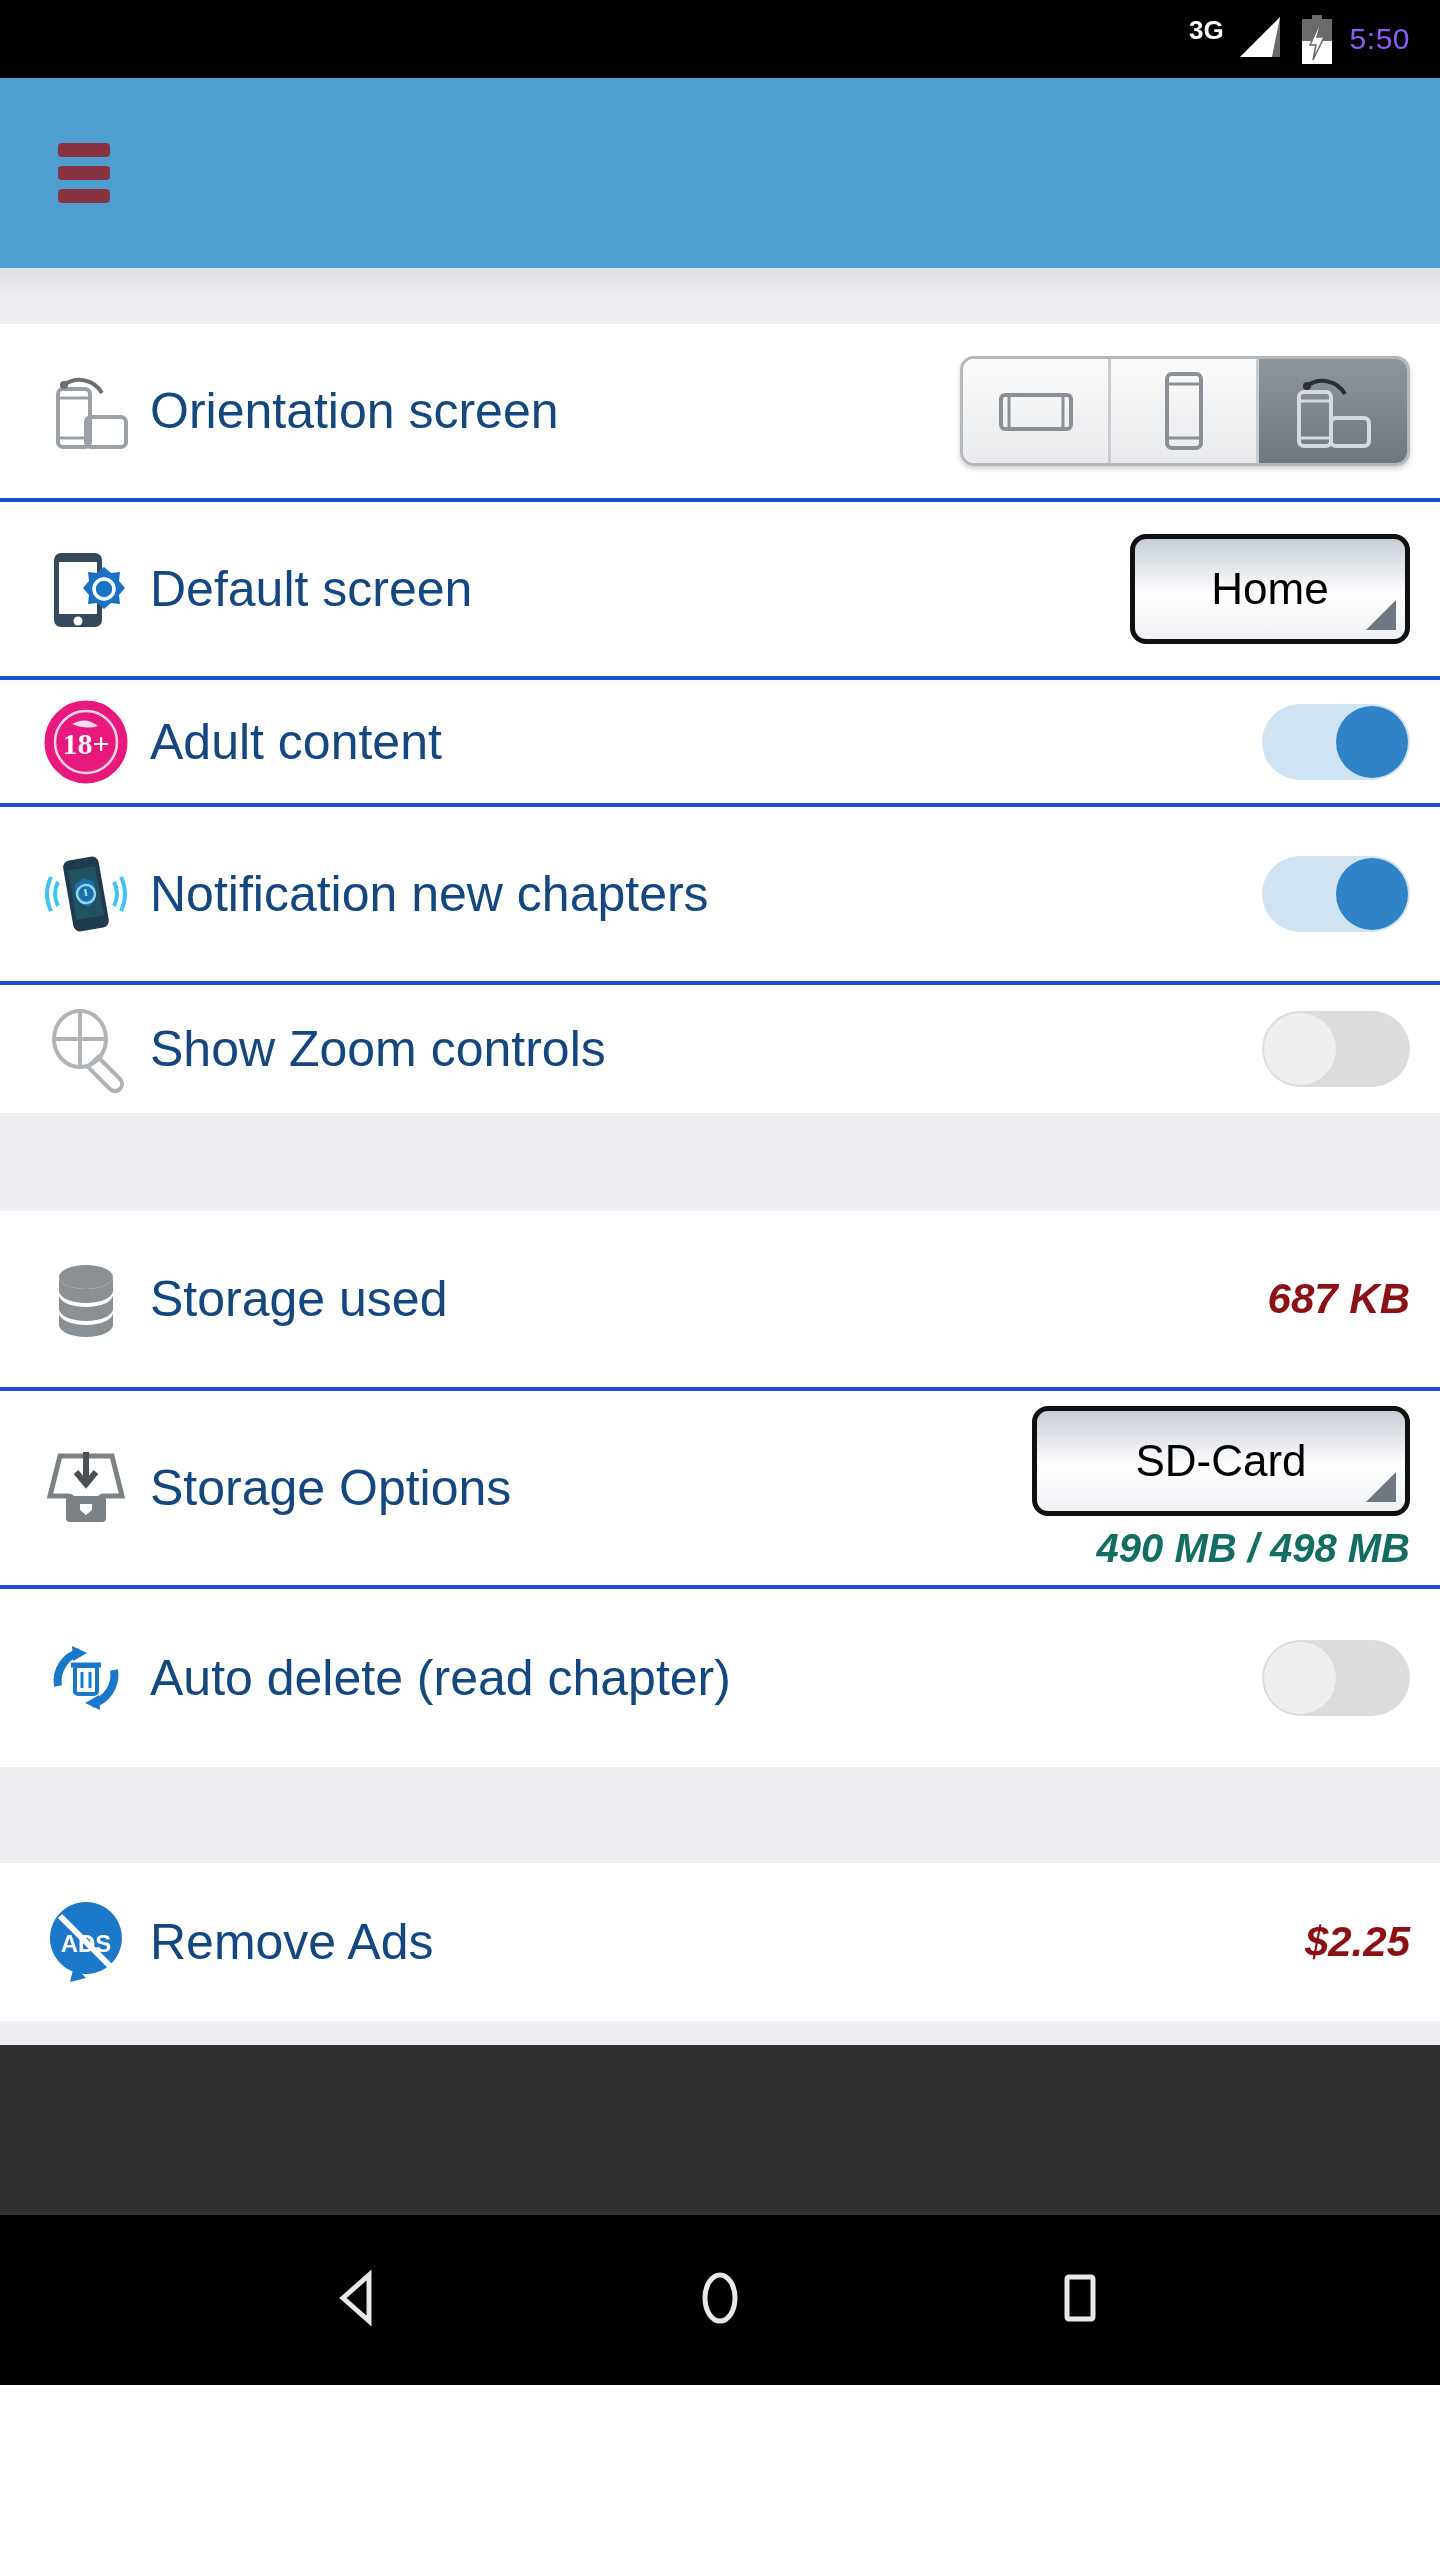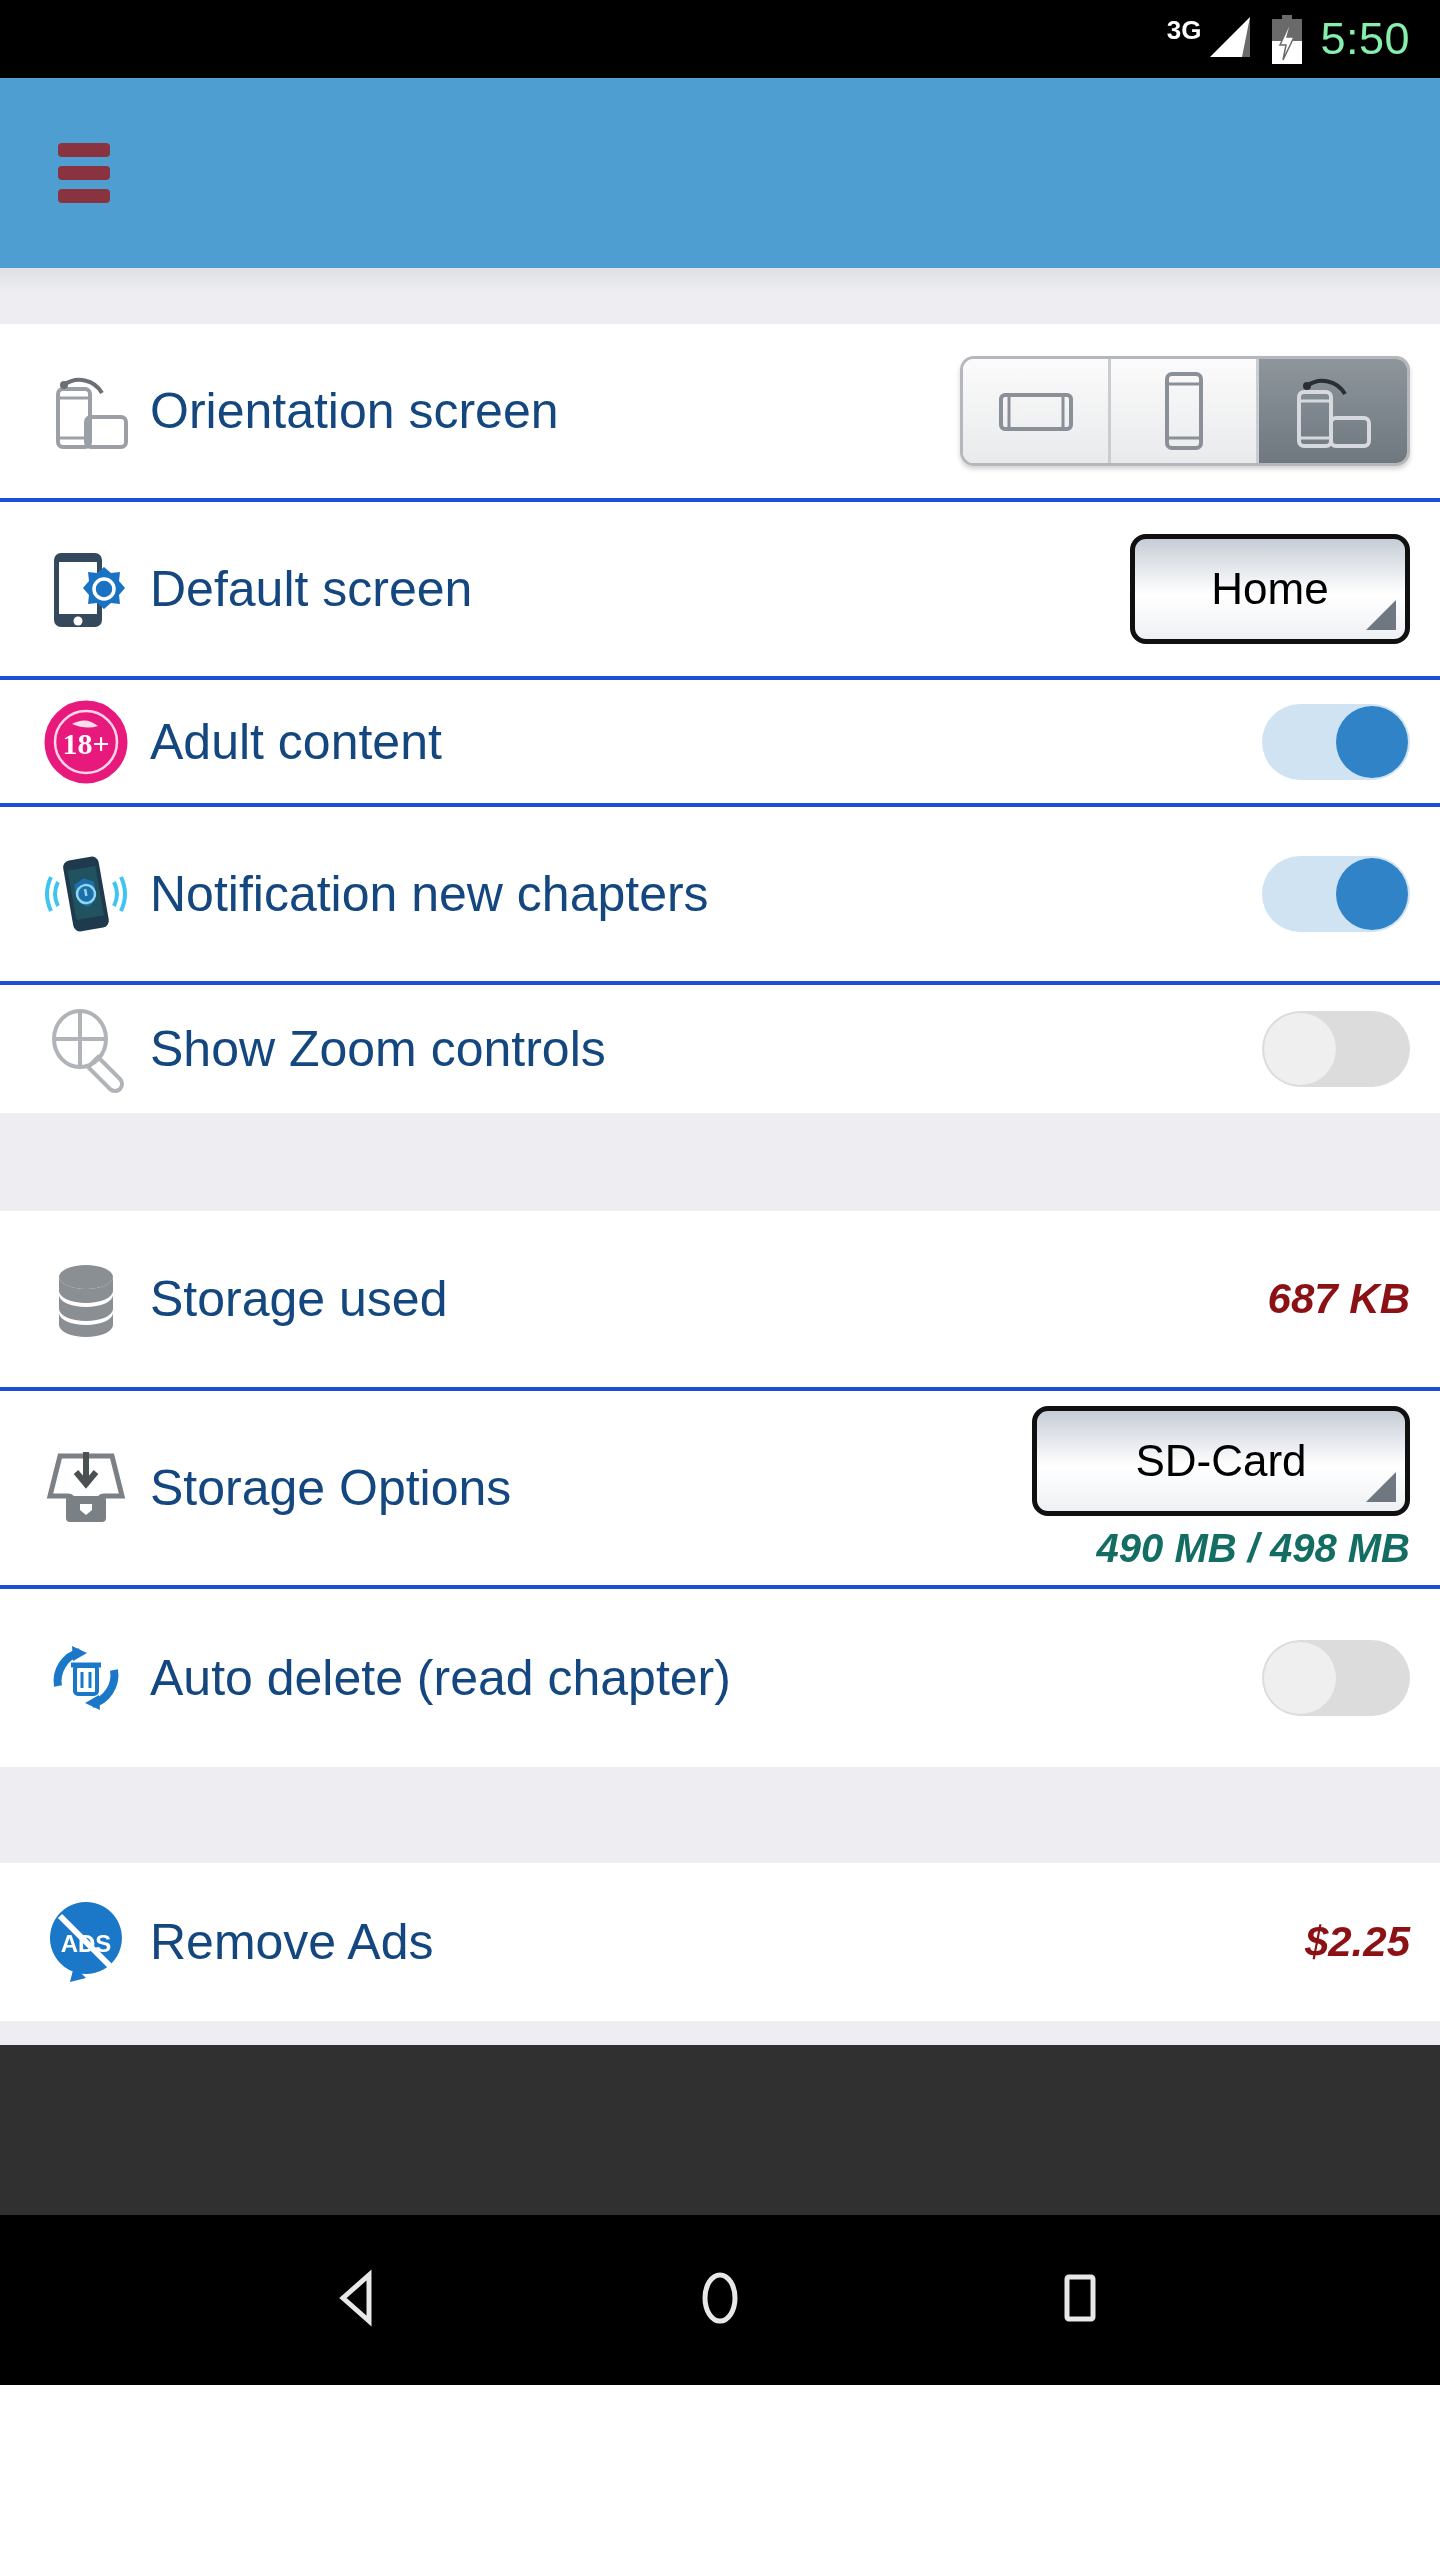--- a/index.html
+++ b/index.html
@@ -10,24 +10,24 @@
     overflow:hidden;
   }
   #screen { width:1440px; height:2560px; position:relative; background:#ffffff; }
 
   
   .statusbar{
     height:78px; background:#000000;
     display:flex; align-items:center; justify-content:flex-end;
     padding-right:30px; gap:16px;
   }
-  .sb-sig{ display:flex; align-items:flex-end; gap:5px;margin-left:34px; }
+  .sb-sig{ display:flex; align-items:flex-end; gap:12px;margin-left:34px; }
   .sb-3g{ color:#ffffff; font-size:26px; font-weight:bold; line-height:1; margin-bottom:22px; }
   .sb-battery{ width:34px; height:48px; position:relative; }
-  .sb-time{ color:#86efac; font-size:45px; font-weight:400; letter-spacing:0.5px; }
+  .sb-time{ color:#8b5cf6; font-size:30px; font-weight:400; letter-spacing:0.5px; }
 
   
   .appbar{
     height:190px; background:#4f9ed1;
     display:flex; align-items:center; padding-left:58px; gap:80px;
   }
   .hamburger{ display:flex; flex-direction:column; gap:9px; cursor:pointer; }
   .hamburger span{ display:block; width:52px; height:14px; background:#8a3340; border-radius:4px; }
   .appbar-title{ color:#ffffff; font-size:62px; font-weight:400; letter-spacing:0.5px; }
 

